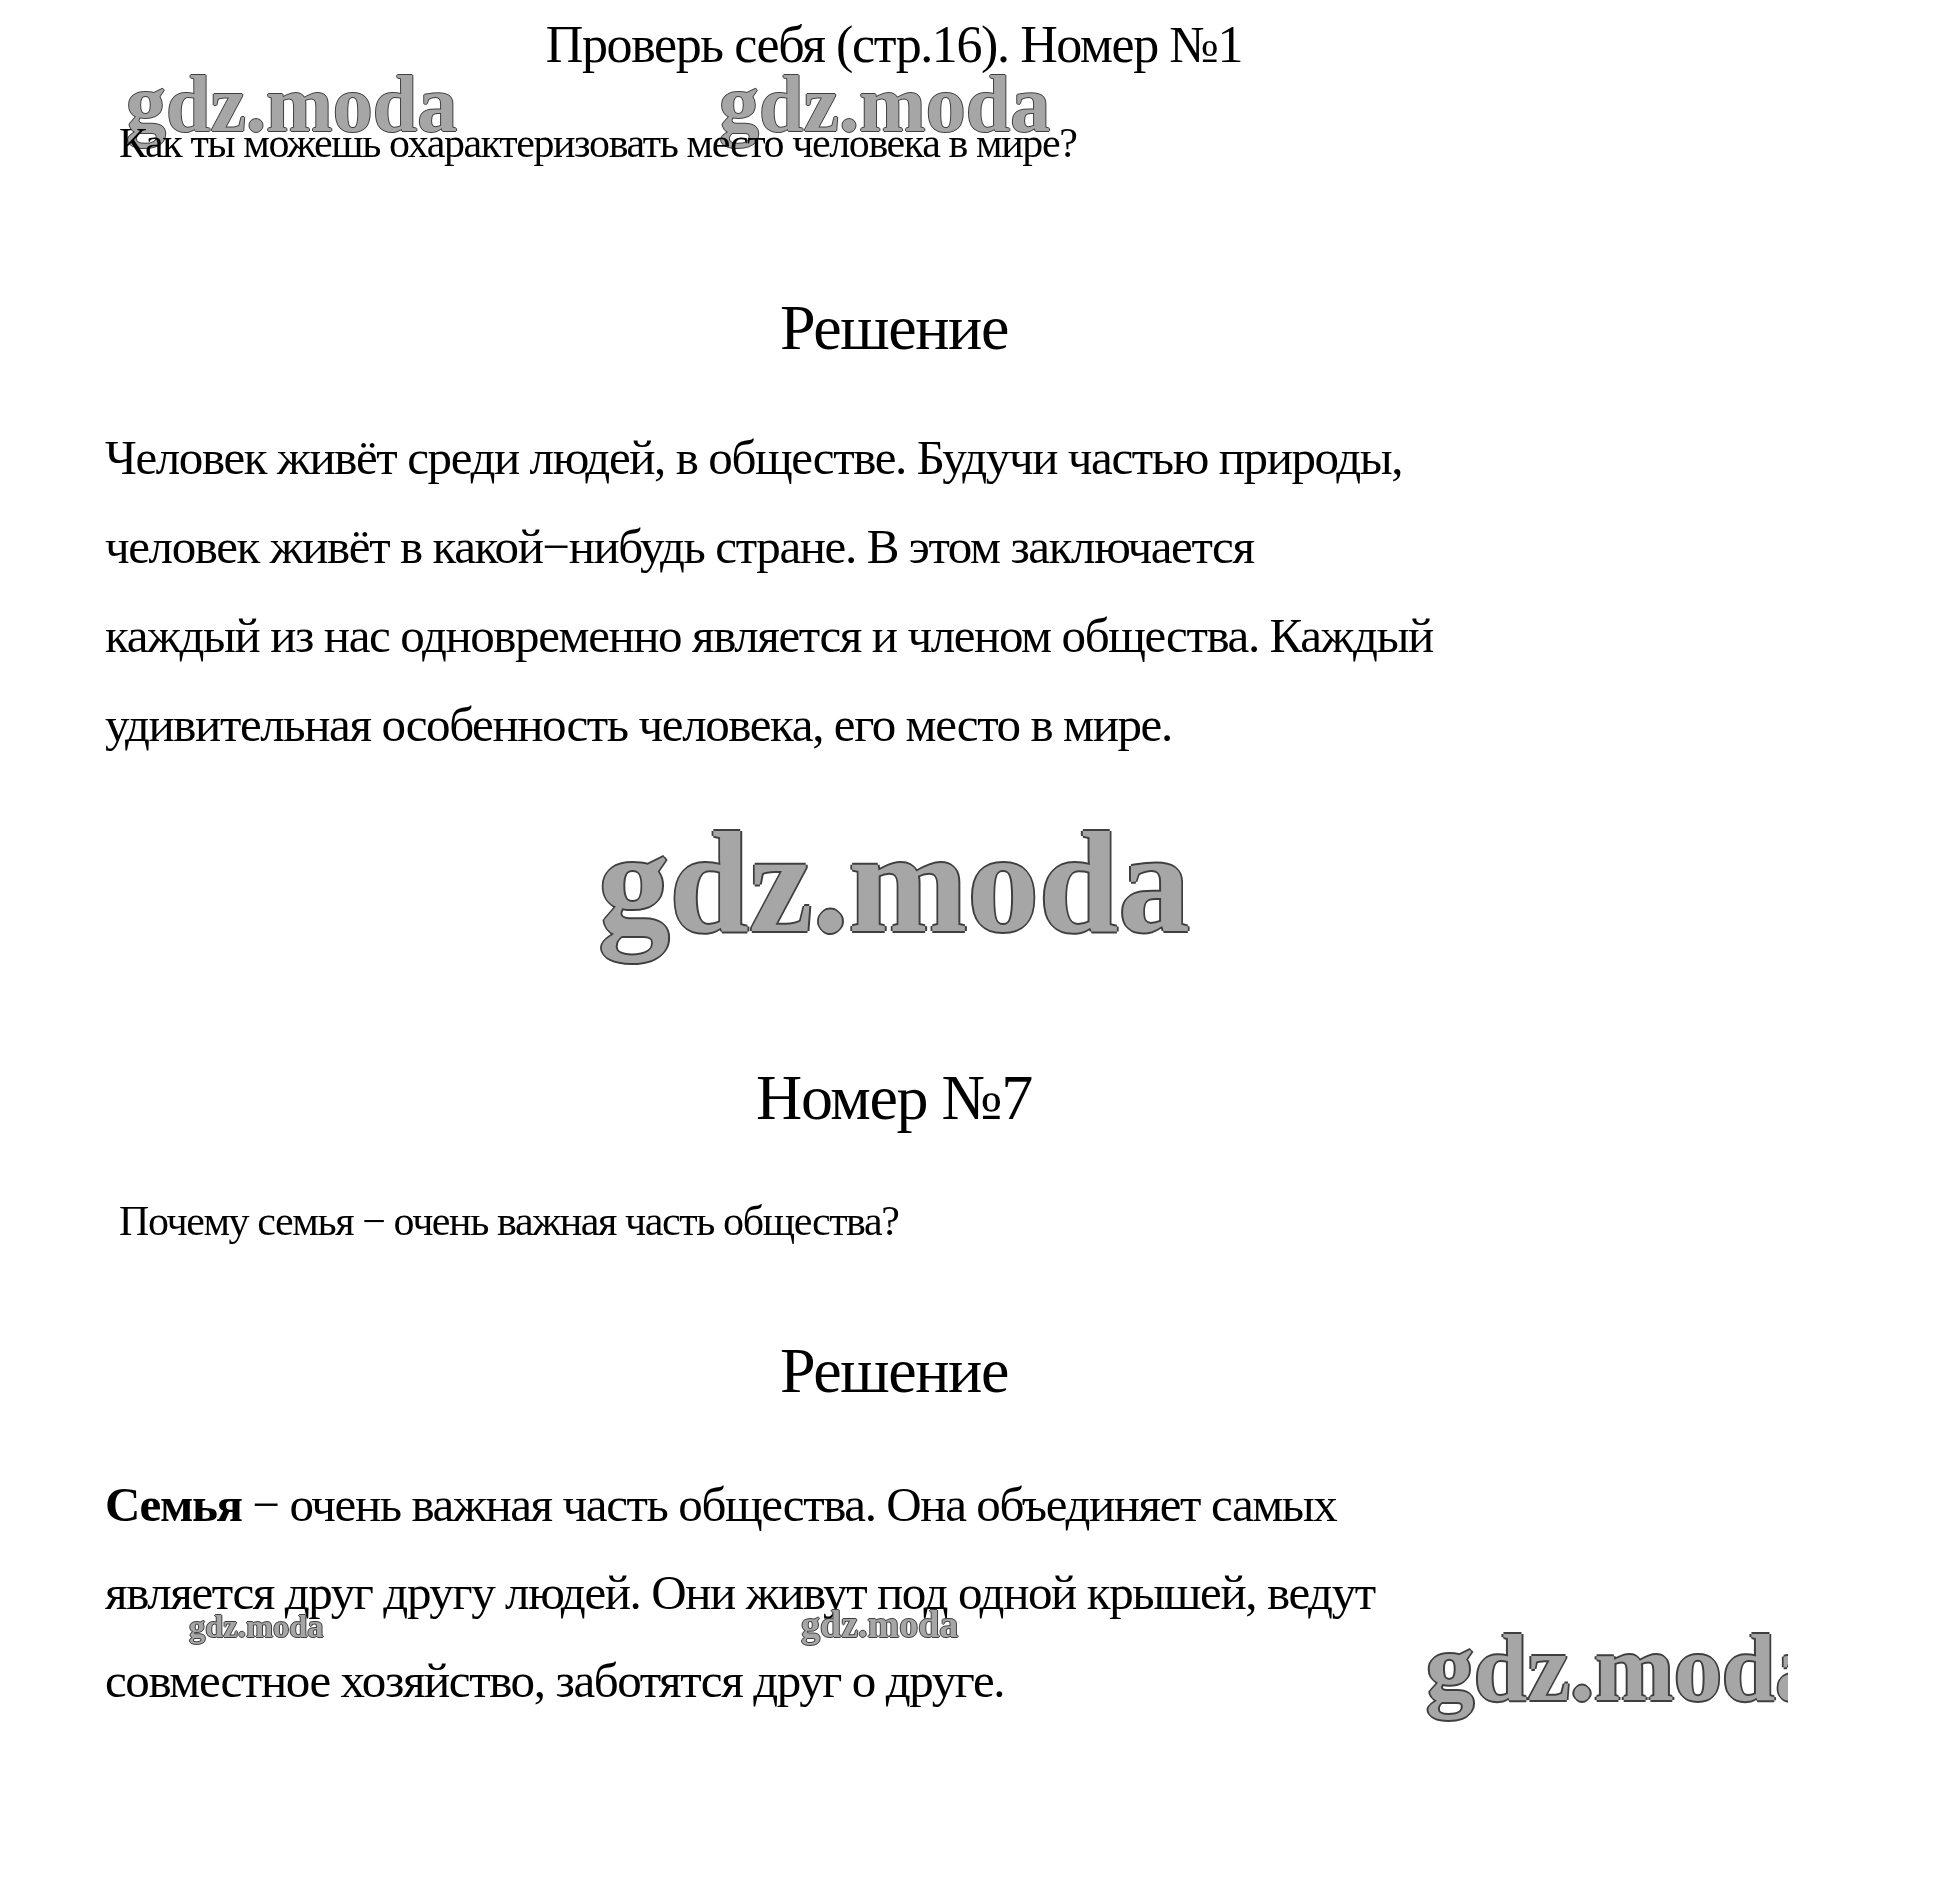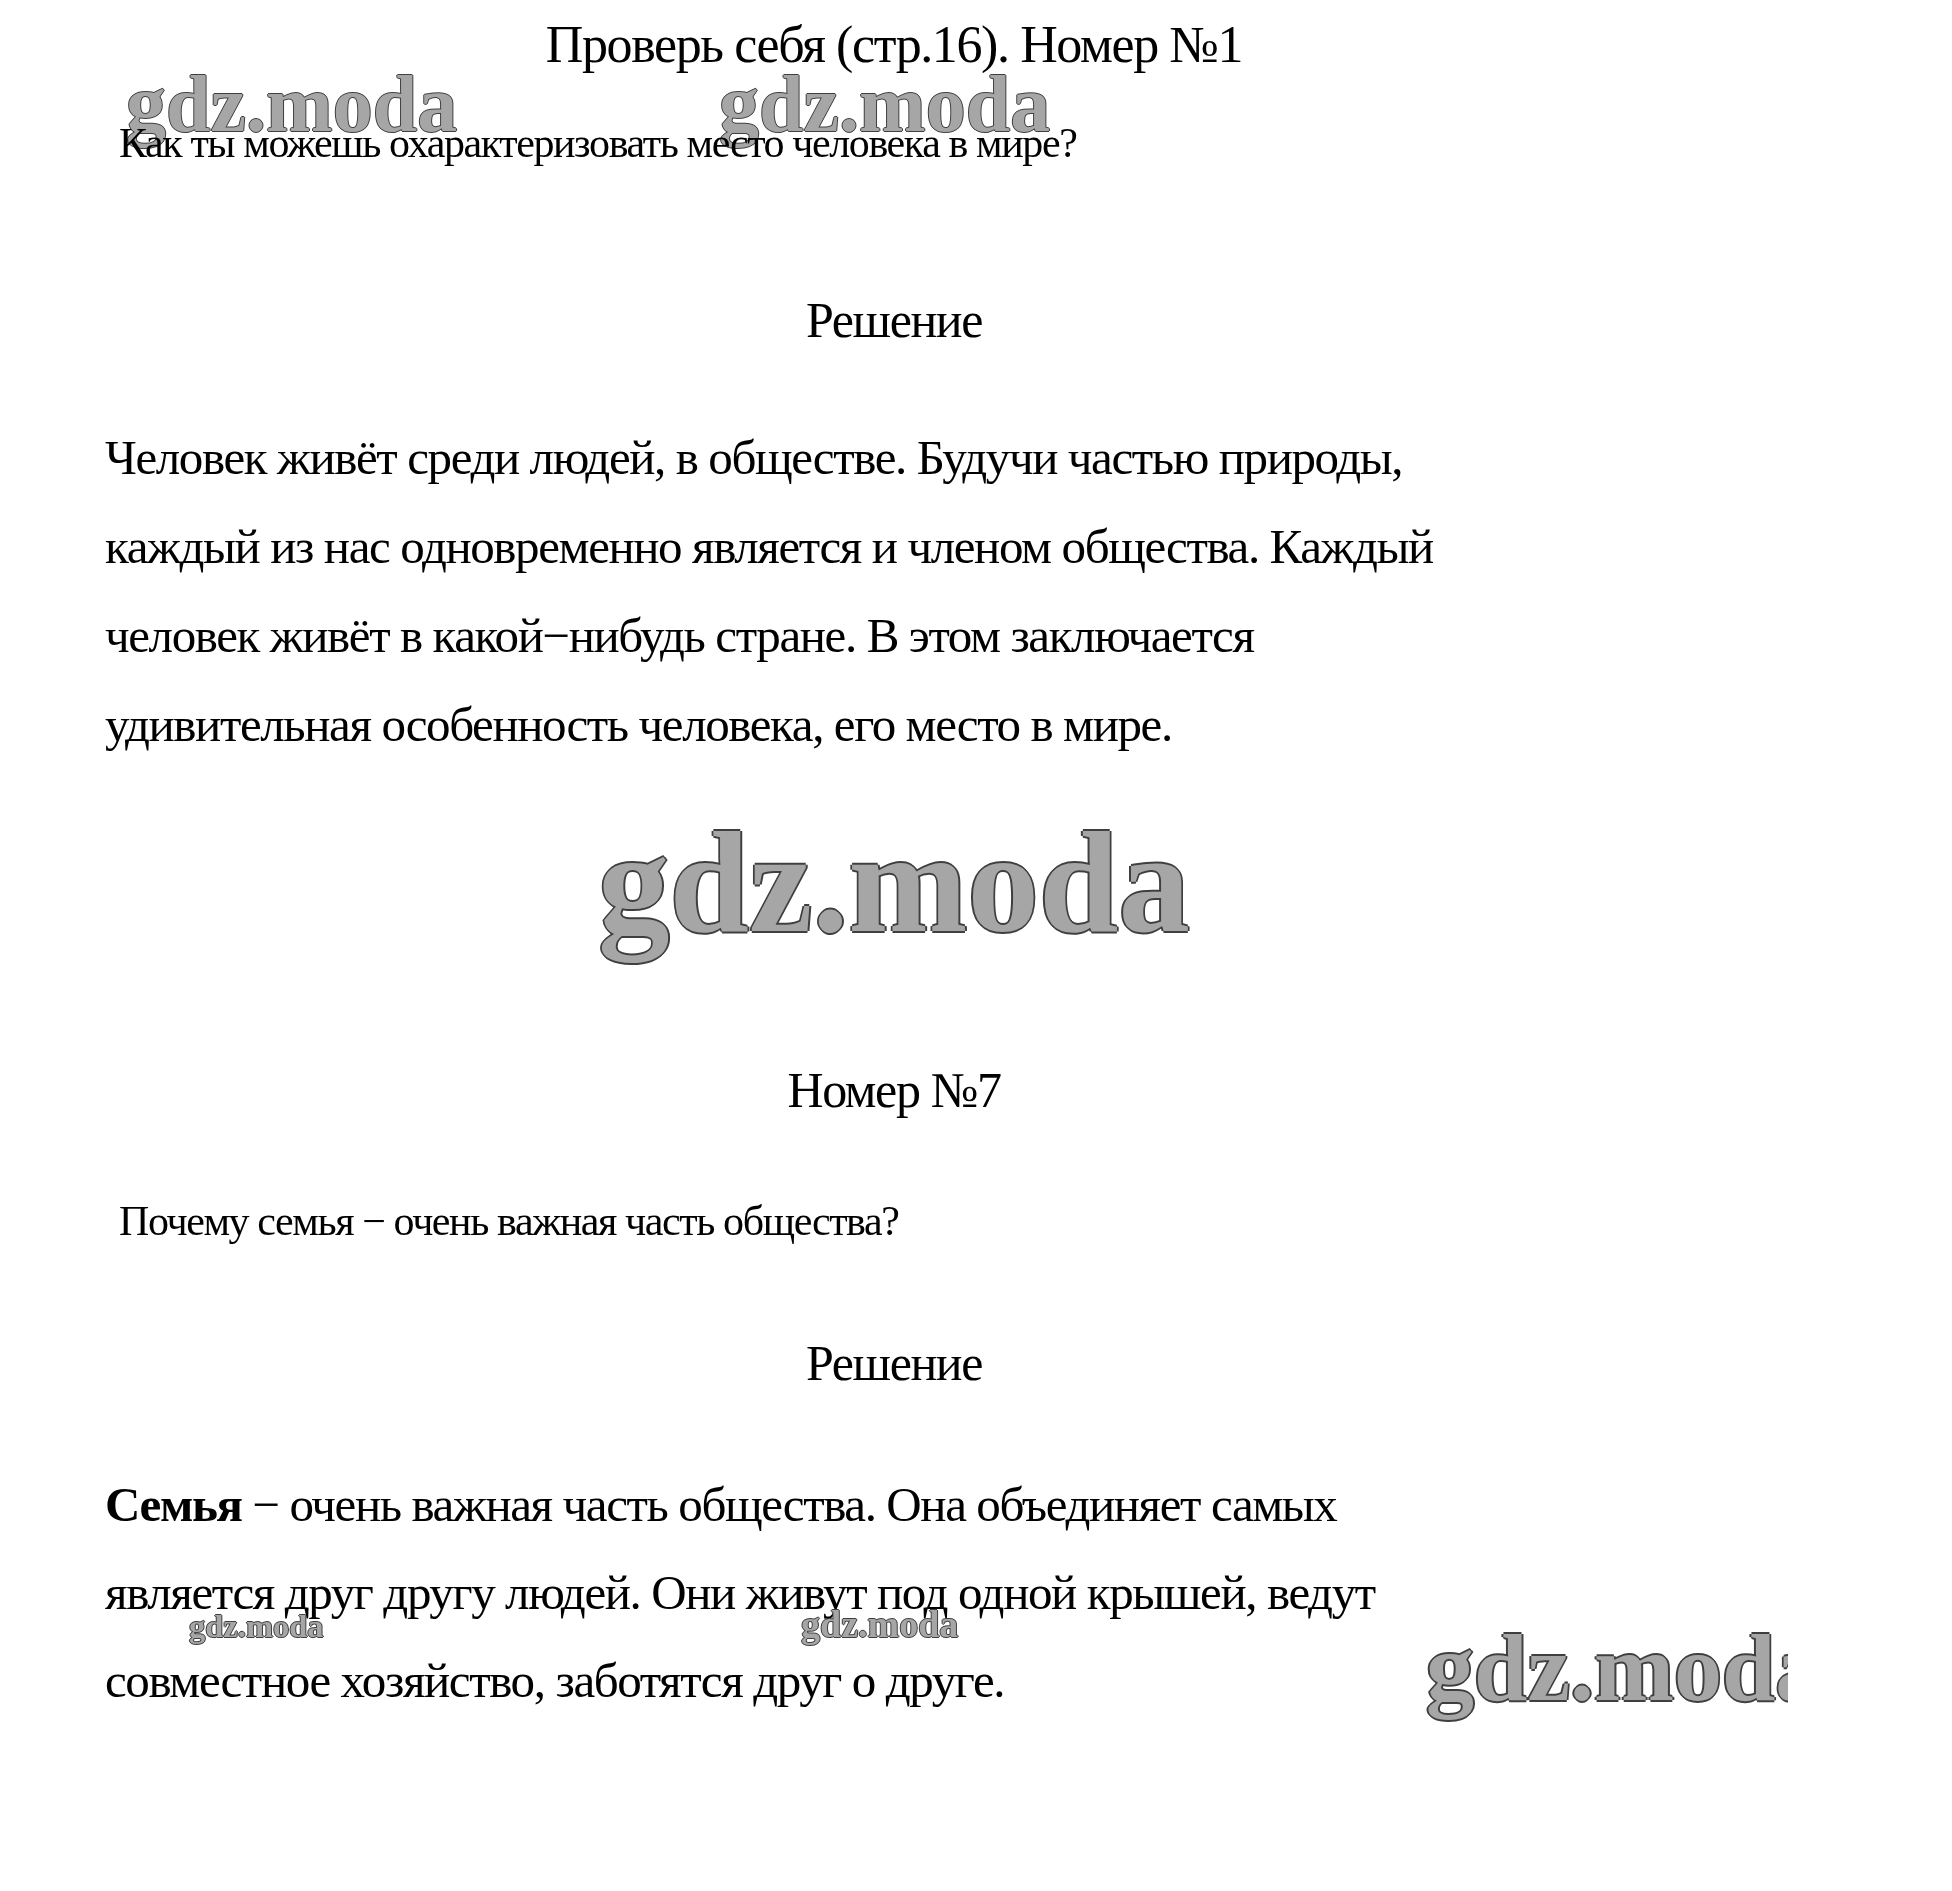--- a/index.html
+++ b/index.html
@@ -33,21 +33,21 @@
     left: 0;
     width: 100%;
     text-align: center;
     font-size: 52px;
   }
   .heading-center {
     position: absolute;
     left: 0;
     width: 100%;
     text-align: center;
-    font-size: 50px;
+    font-size: 64px;
   }
   .sol1 { top: 291px; }
   .num2 { top: 1061px; }
   .sol2 { top: 1334px; }
   .question {
     position: absolute;
     left: 119px;
     font-size: 42px;
   }
   .q1 { top: 119px; }
@@ -108,22 +108,22 @@
 
   <div class="watermark wm-top-left">gdz.moda</div>
   <div class="watermark wm-top-center">gdz.moda</div>
 
   <div class="doc-text question q1">Как ты можешь охарактеризовать место человека в мире?</div>
 
   <div class="doc-text heading-center sol1">Решение</div>
 
   <div class="doc-text para para1">
     <div class="line">Человек живёт среди людей, в обществе. Будучи частью природы,</div>
+    <div class="line">человек живёт в какой−нибудь стране. В этом заключается</div>
     <div class="line">каждый из нас одновременно является и членом общества. Каждый</div>
-    <div class="line">человек живёт в какой−нибудь стране. В этом заключается</div>
     <div class="line">удивительная особенность человека, его место в мире.</div>
   </div>
 
   <div class="watermark wm-big">gdz.moda</div>
 
   <div class="doc-text heading-center num2">Номер №7</div>
 
   <div class="doc-text question q2">Почему семья − очень важная часть общества?</div>
 
   <div class="doc-text heading-center sol2">Решение</div>

